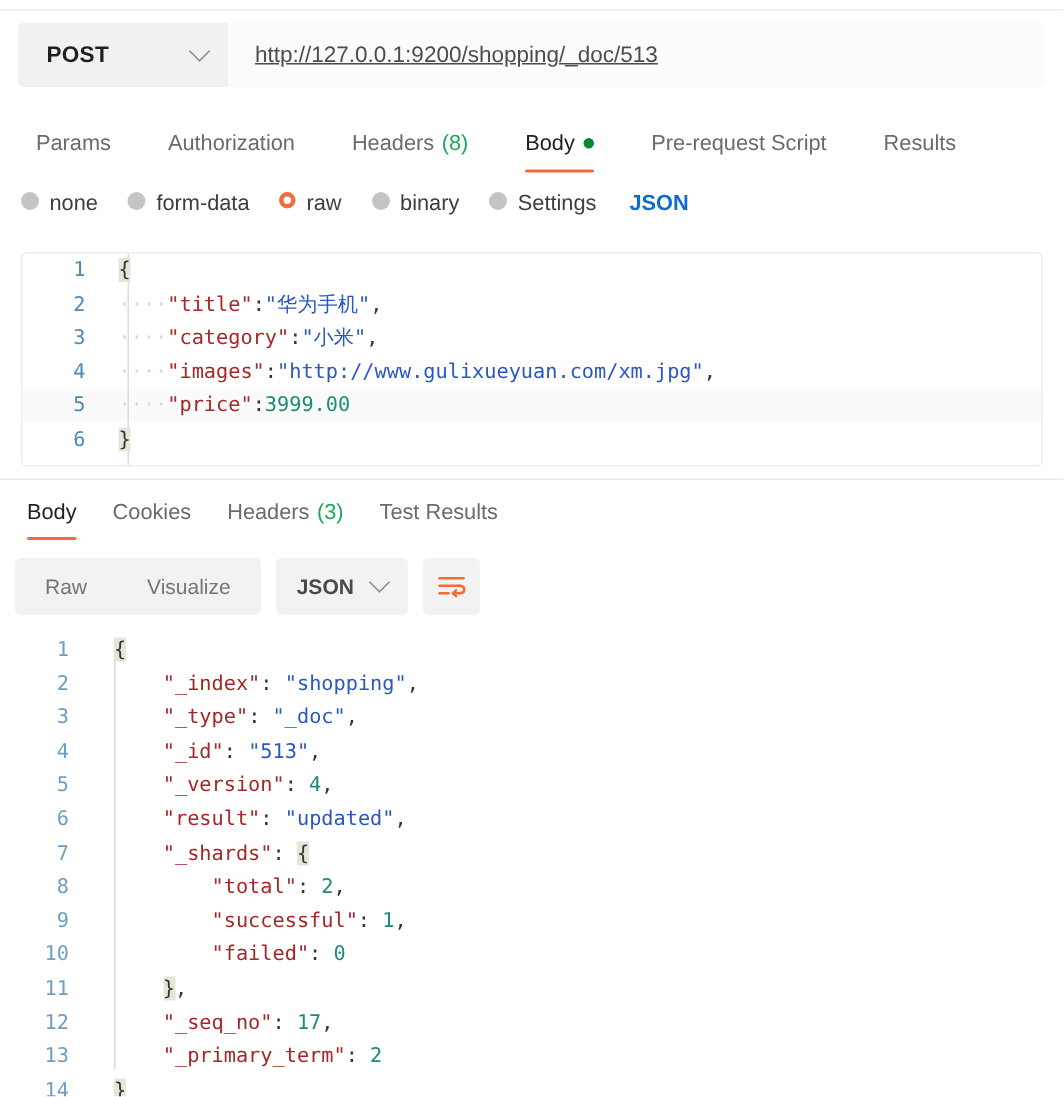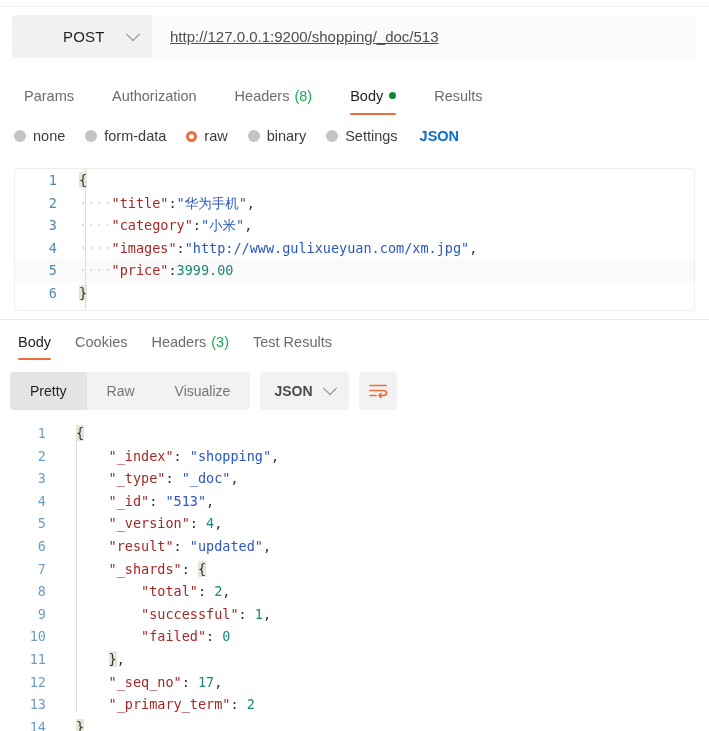--- a/index.html
+++ b/index.html
@@ -47,24 +47,23 @@
     background: #f1f1f1;
     display: flex;
     align-items: center;
     justify-content: space-between;
     padding: 0 14px 0 19px;
     box-sizing: border-box;
     cursor: pointer;
   }
   .method-label {
     font-size: 15px;
-    font-weight: normal;
+    font-weight: bold;
     color: #1f1f1f;
     letter-spacing: .2px;
-    margin-left: 32px;
   }
   .chev {
     display: block;
     width: 9px; height: 9px;
     border-right: 1.6px solid #8a8a8a;
     border-bottom: 1.6px solid #8a8a8a;
     transform: rotate(45deg) translate(-2px,-2px);
   }
   .url-input {
     flex: 1;
@@ -125,21 +124,21 @@
     top: 122px;
     left: 14px;
     right: 0;
     height: 28px;
     display: flex;
     align-items: center;
     gap: 0;
   }
   .radio-item {
     display: flex;
-    align-items: center;
+    align-items: flex-start;
     margin-right: 20px;
     font-size: 14.5px;
     color: #3d3d3d;
     white-space: nowrap;
     cursor: pointer;
   }
   .radio-dot {
     width: 12px; height: 12px;
     border-radius: 50%;
     background: #c4c4c4;
@@ -356,20 +355,23 @@
       </div>
       <div class="req-tab">
         <span>Headers</span>
         <span class="tab-count">(8)</span>
       </div>
       <div class="req-tab active">
         <span>Body</span>
         <span class="green-dot"></span>
       </div>
       <div class="req-tab">
+        <span>Pre-request Script</span>
+      </div>
+      <div class="req-tab">
         <span>Results</span>
       </div>
     </div>
 
   <div class="body-types" id="body-types">
     <div class="radio-item">
         <span class="radio-dot"></span>
         <span>none</span>
       </div>
       <div class="radio-item">
@@ -409,21 +411,20 @@
         <span>Headers</span>
         <span class="tab-count">(3)</span>
       </div>
       <div class="res-tab">
         <span>Test Results</span>
       </div>
     </div>
 
   <div class="res-toolbar">
     <div class="seg-group" id="view-modes">
-        <div class="seg active">Pretty</div>
         <div class="seg">Raw</div>
         <div class="seg">Visualize</div>
       </div>
     <div class="fmt-select">
       <span>JSON</span>
       <span class="chev"></span>
     </div>
     <div class="icon-btn">
       <svg width="20" height="18" viewBox="0 0 20 18">
         <line x1="2" y1="3.5" x2="18" y2="3.5" stroke="#f26b3a" stroke-width="1.7" stroke-linecap="round"></line>

